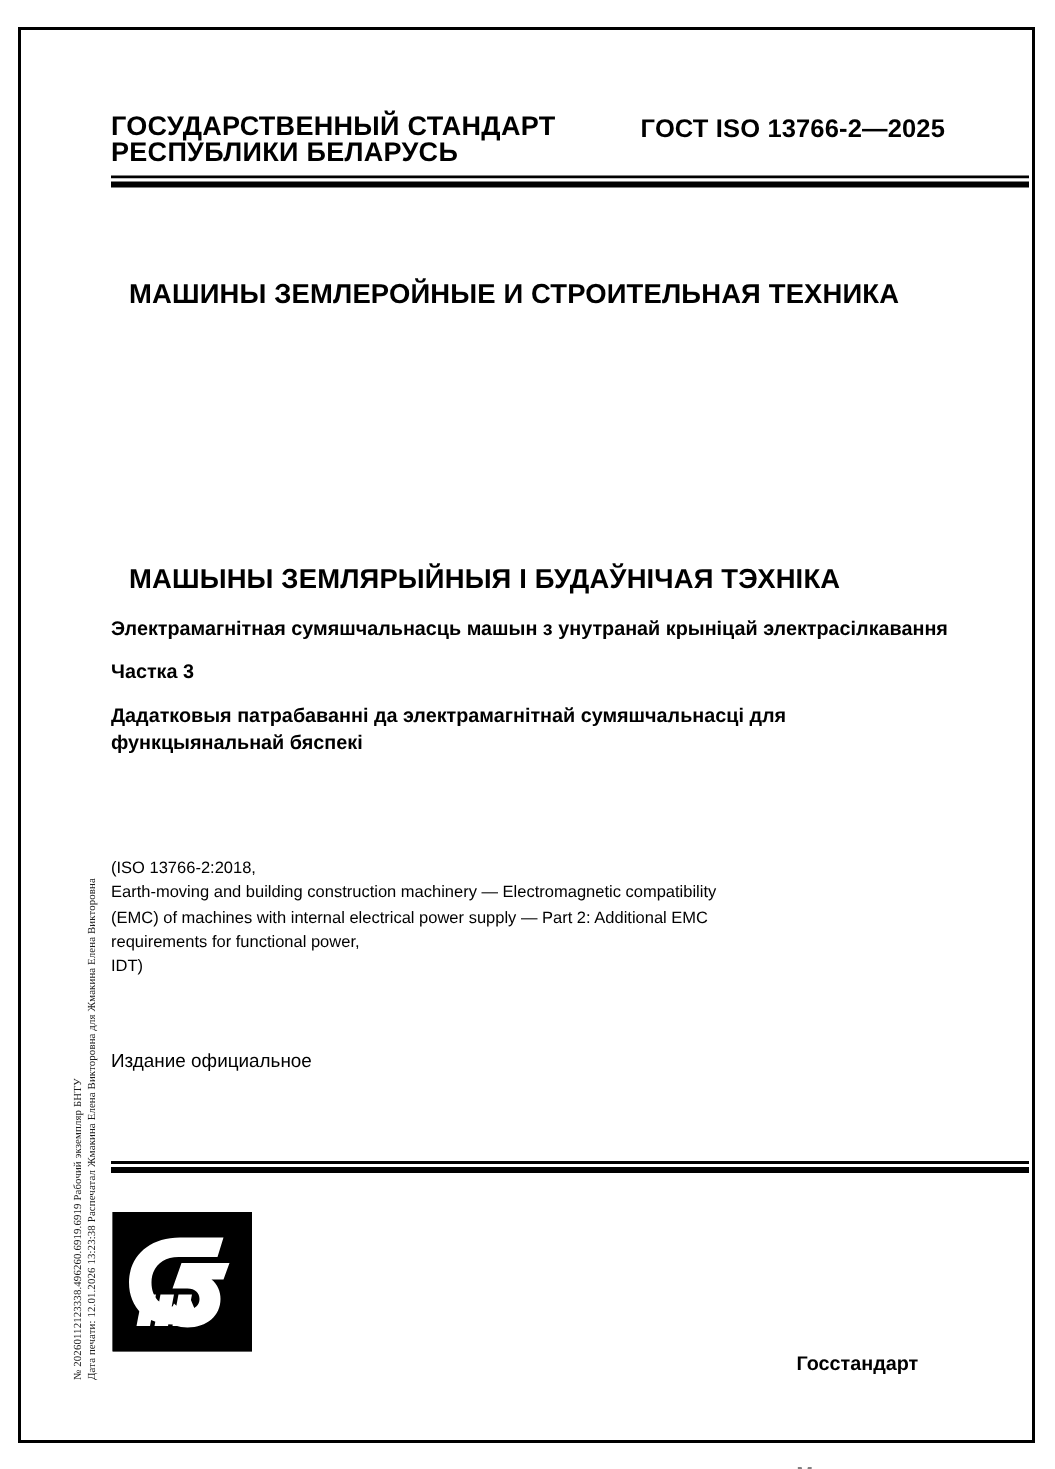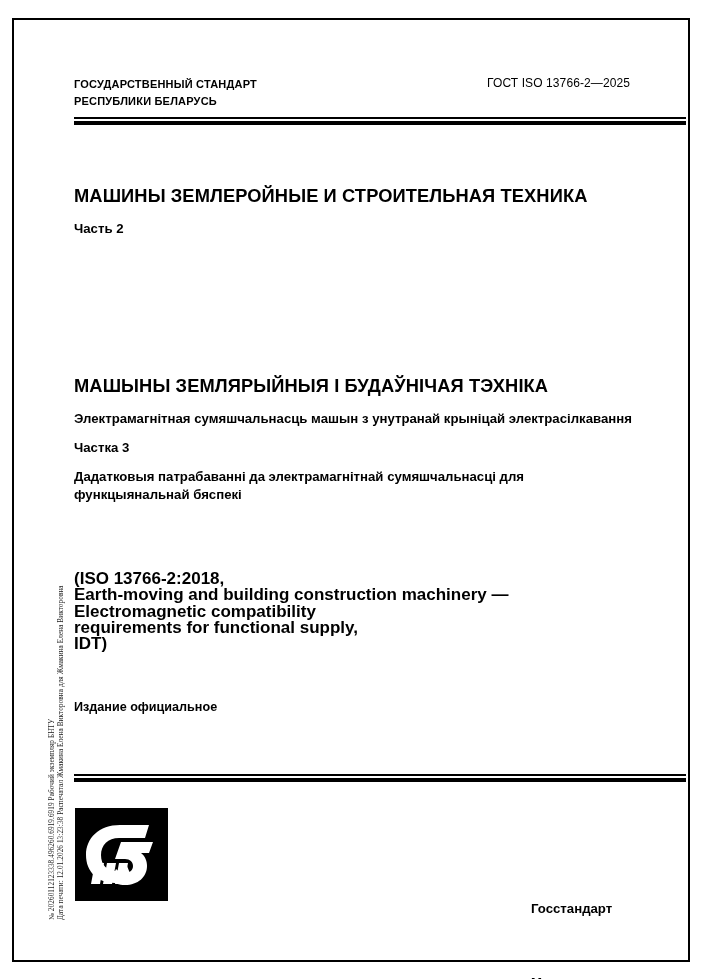--- a/index.html
+++ b/index.html
@@ -59,29 +59,29 @@
   .header {
     position: absolute;
     left: 74px;
     top: 76px;
     width: 556px;
     display: flex;
     align-items: flex-start;
     justify-content: space-between;
   }
   .header-left {
-    font-size: 11px;
+    font-size: 18px;
     font-weight: bold;
     line-height: 17px;
     letter-spacing: 0.2px;
   }
   .header-left div { white-space: nowrap; }
   .header-right {
-    font-size: 12px;
-    font-weight: normal;
+    font-size: 17px;
+    font-weight: bold;
     letter-spacing: 0.1px;
     white-space: nowrap;
     padding-top: 0px;
   }
 
   
   .rule-group {
     position: absolute;
     left: 74px;
     width: 612px;
@@ -105,50 +105,50 @@
   .block {
     position: absolute;
     left: 74px;
     width: 560px;
   }
   .lang-title {
     font-size: 18.3px;
     font-weight: bold;
     line-height: 24px;
     letter-spacing: 0.1px;
-    margin: 0 0 12px 0;
+    margin: 0 0 12px 12px;
   }
   .sub {
     font-size: 13.2px;
     font-weight: bold;
     line-height: 18px;
     margin: 0 0 11px 0;
   }
 
   #block-ru { top: 184px; }
   #block-by { top: 374px; }
 
   
   #iso-ref {
     position: absolute;
     left: 74px;
     top: 571px;
     width: 560px;
-    font-size: 17px;
-    font-weight: bold;
+    font-size: 11px;
+    font-weight: normal;
     line-height: 16.3px;
   }
 
   
   #official {
     position: absolute;
     left: 74px;
     top: 700px;
     font-size: 12.6px;
-    font-weight: bold;
+    font-weight: normal;
   }
 
   
   .logo-box {
     position: absolute;
     left: 75px;
     top: 808px;
     width: 93px;
     height: 93px;
     background: #000;
@@ -186,34 +186,34 @@
 </div>
 
 <div class="rule-group" id="rule-top">
   <div class="r-thin"></div>
   <div class="r-gap"></div>
   <div class="r-thick"></div>
 </div>
 
 <div class="block" id="block-ru">
   <div class="lang-title">МАШИНЫ ЗЕМЛЕРОЙНЫЕ И СТРОИТЕЛЬНАЯ ТЕХНИКА</div>
-  <div class="sub">Часть 2</div>
 </div>
 
 <div class="block" id="block-by">
   <div class="lang-title">МАШЫНЫ ЗЕМЛЯРЫЙНЫЯ І БУДАЎНІЧАЯ ТЭХНІКА</div>
   <div class="sub">Электрамагнітная сумяшчальнасць машын з унутранай крыніцай электрасілкавання</div>
   <div class="sub">Частка 3</div>
   <div class="sub">Дадатковыя патрабаванні да электрамагнітнай сумяшчальнасці для функцыянальнай бяспекі</div>
 </div>
 
 <div id="iso-ref">
   <div>(ISO 13766-2:2018,</div>
   <div>Earth-moving and building construction machinery — Electromagnetic compatibility</div>
-  <div>requirements for functional supply,</div>
+  <div>(EMC) of machines with internal electrical power supply — Part 2: Additional EMC</div>
+  <div>requirements for functional power,</div>
   <div>IDT)</div>
 </div>
 
 <div id="official">Издание официальное</div>
 
 <div class="rule-group" id="rule-bottom">
   <div class="r-thin"></div>
   <div class="r-gap"></div>
   <div class="r-thick"></div>
 </div>

